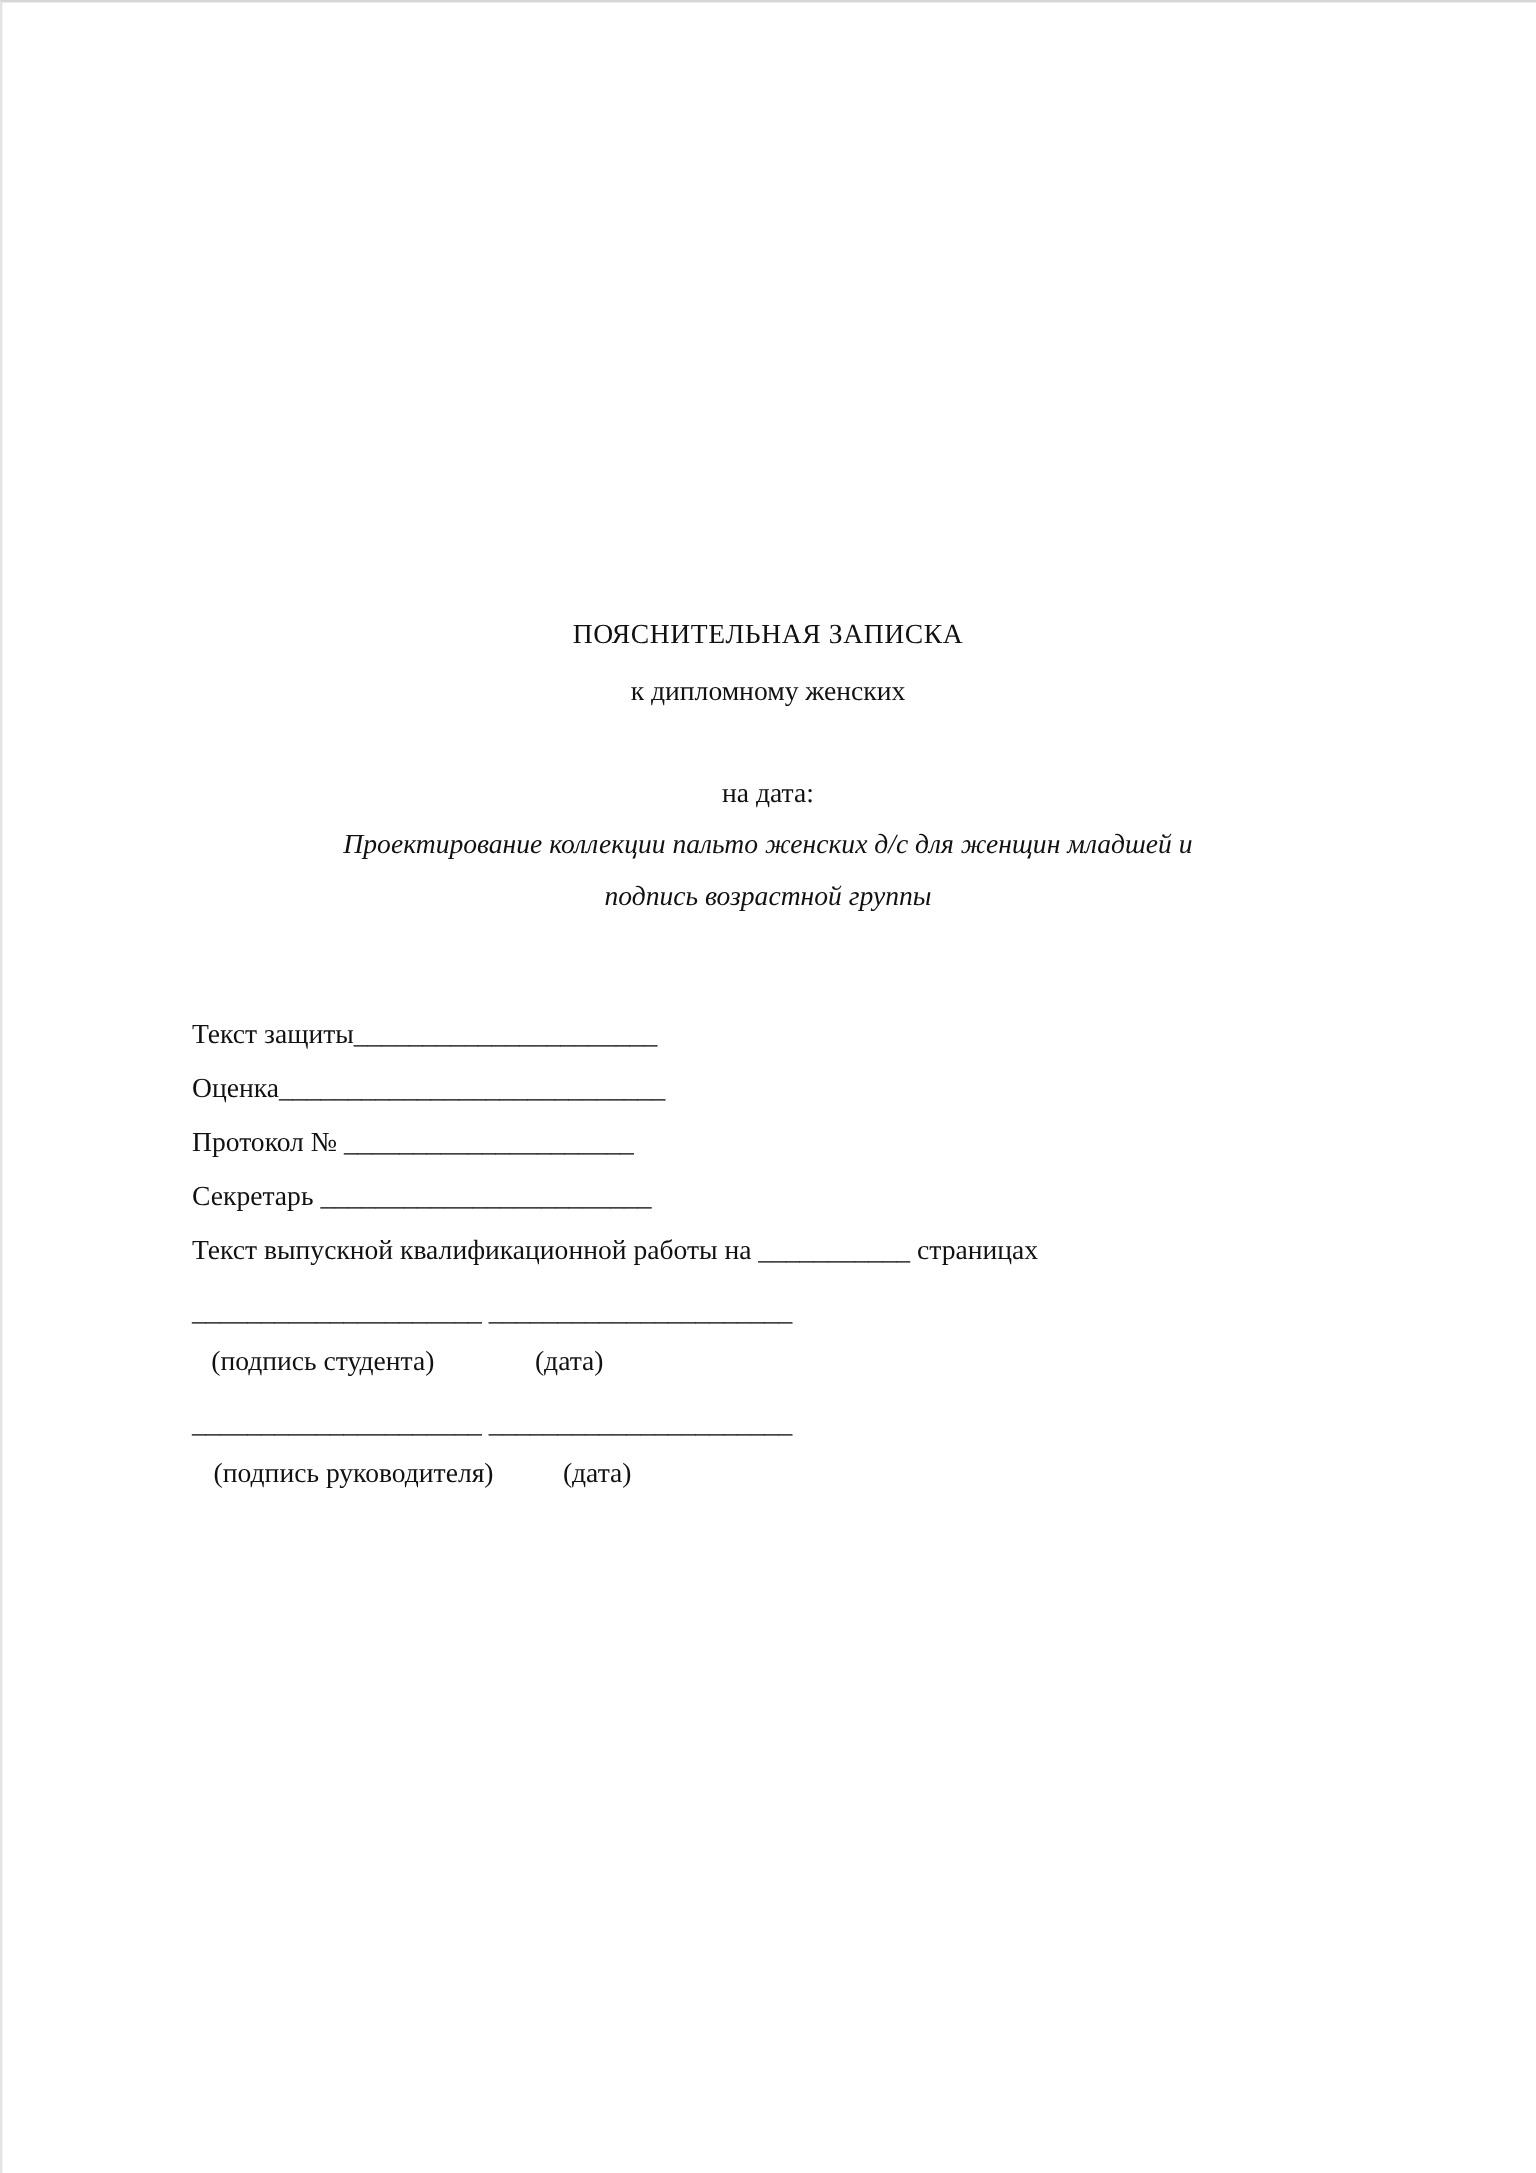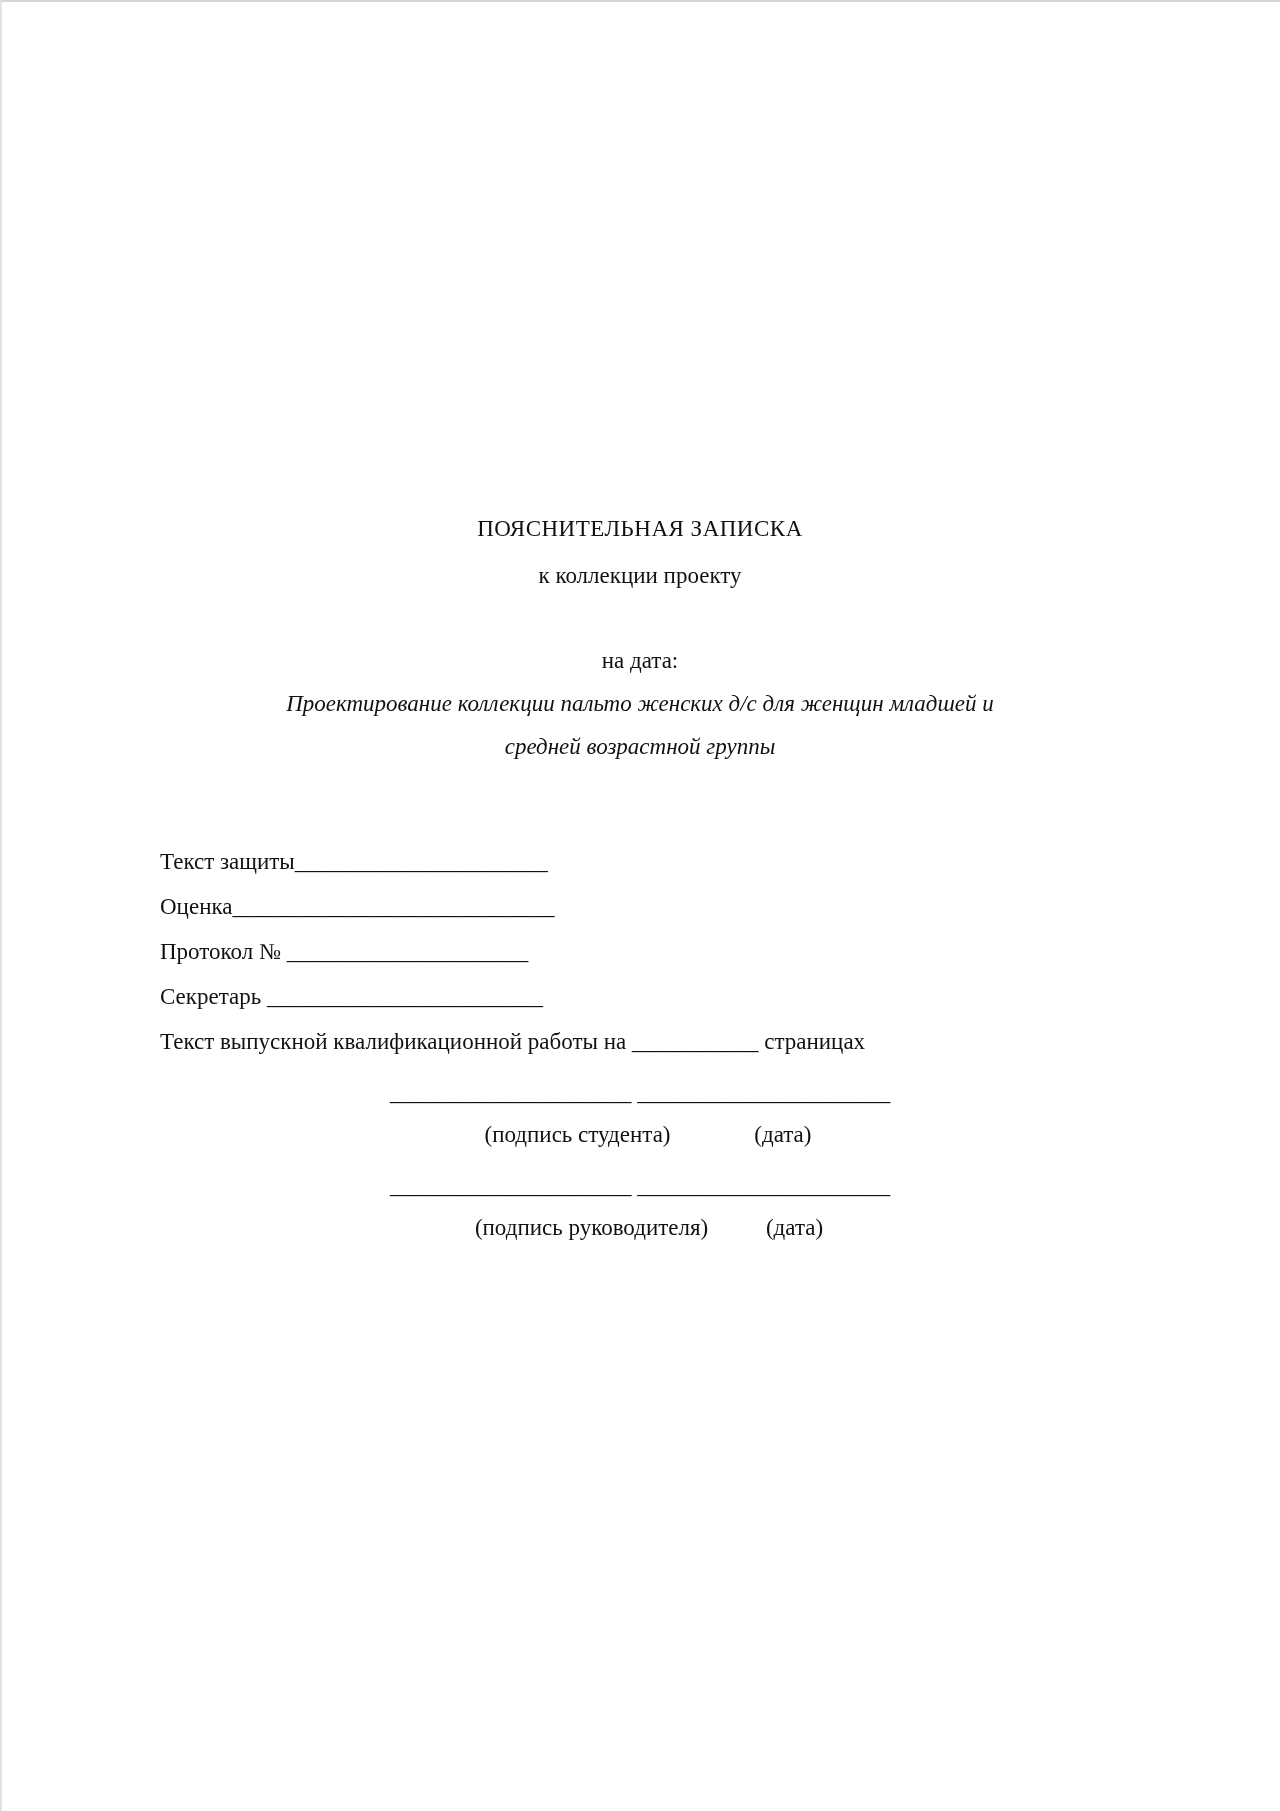--- a/index.html
+++ b/index.html
@@ -33,21 +33,21 @@
   }
   .theme-line { white-space: nowrap; font-style: italic; }
   .form-block {
     margin-top: 71px;
     line-height: 45px;
     text-align: left;
   }
   .form-line { white-space: nowrap; }
   .sig-block {
     margin-top: 6px;
-    text-align: center;
+    text-align: left;
   }
   .sig-line {
     white-space: nowrap;
     line-height: 45px;
   }
   .sig-caption-row {
     line-height: 40px;
     margin-bottom: 8px;
   }
   .cap-left-1 { display: inline-block; margin-left: 16px; }
@@ -56,27 +56,27 @@
   .cap-right-2 { display: inline-block; margin-left: 52px; }
 </style>
 </head>
 <body>
 
 <div class="page">
   <div class="content">
 
     <div class="title-block centered">
       <div class="doc-title">ПОЯСНИТЕЛЬНАЯ ЗАПИСКА</div>
-      <div class="doc-subtitle">к коллекции проекту</div>
+      <div class="doc-subtitle">к дипломному женских</div>
     </div>
 
     <div class="theme-block centered">
       <div class="theme-label">на дата:</div>
       <div class="theme-line">Проектирование коллекции пальто женских д/с для женщин младшей и</div>
-      <div class="theme-line">средней возрастной группы</div>
+      <div class="theme-line">подпись возрастной группы</div>
     </div>
 
     <div class="form-block">
       <div class="form-line">Текст защиты______________________</div>
       <div class="form-line">Оценка____________________________</div>
       <div class="form-line">Протокол № _____________________</div>
       <div class="form-line">Секретарь ________________________</div>
       <div class="form-line">Текст выпускной квалификационной работы на ___________ страницах</div>
     </div>
 

